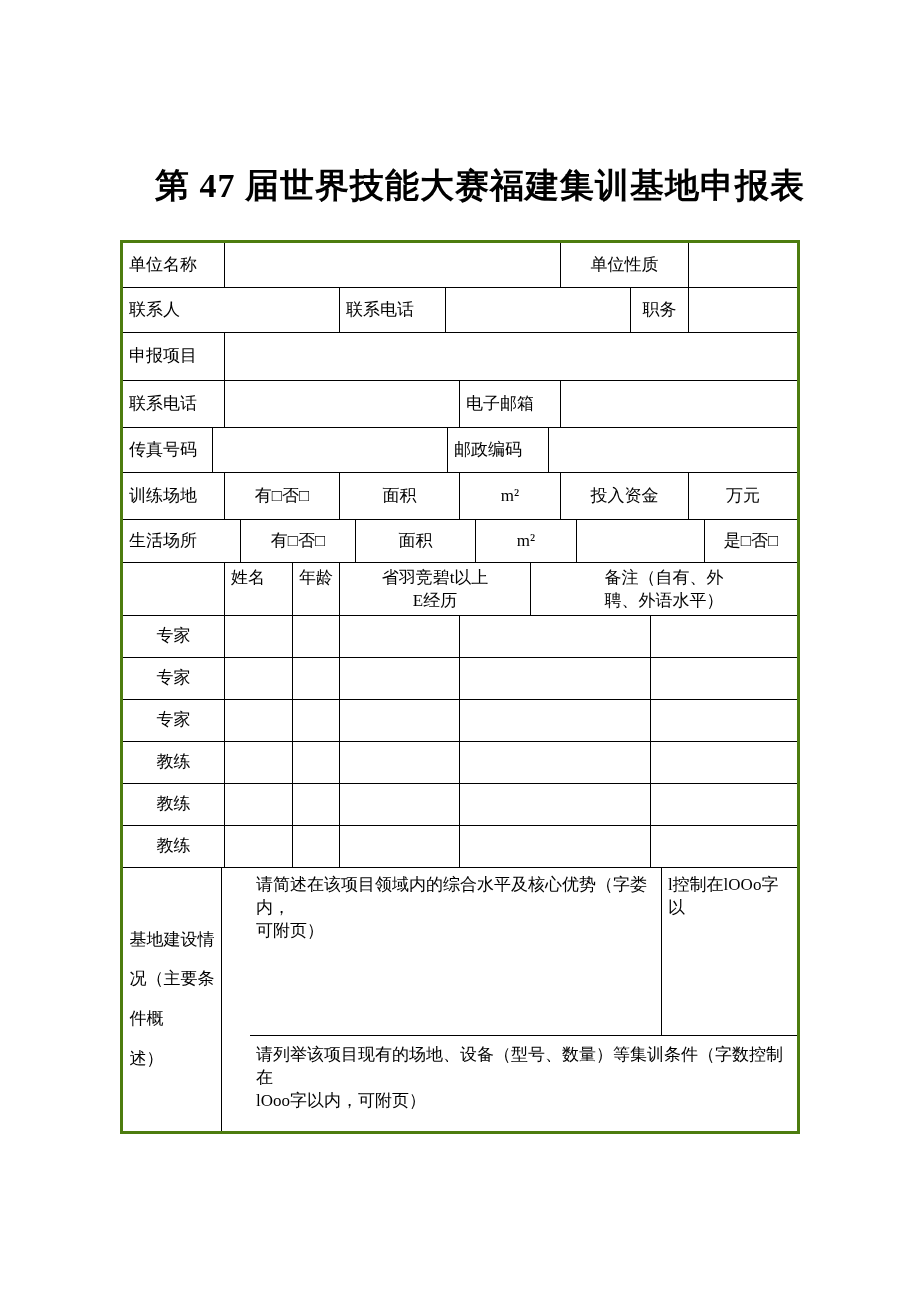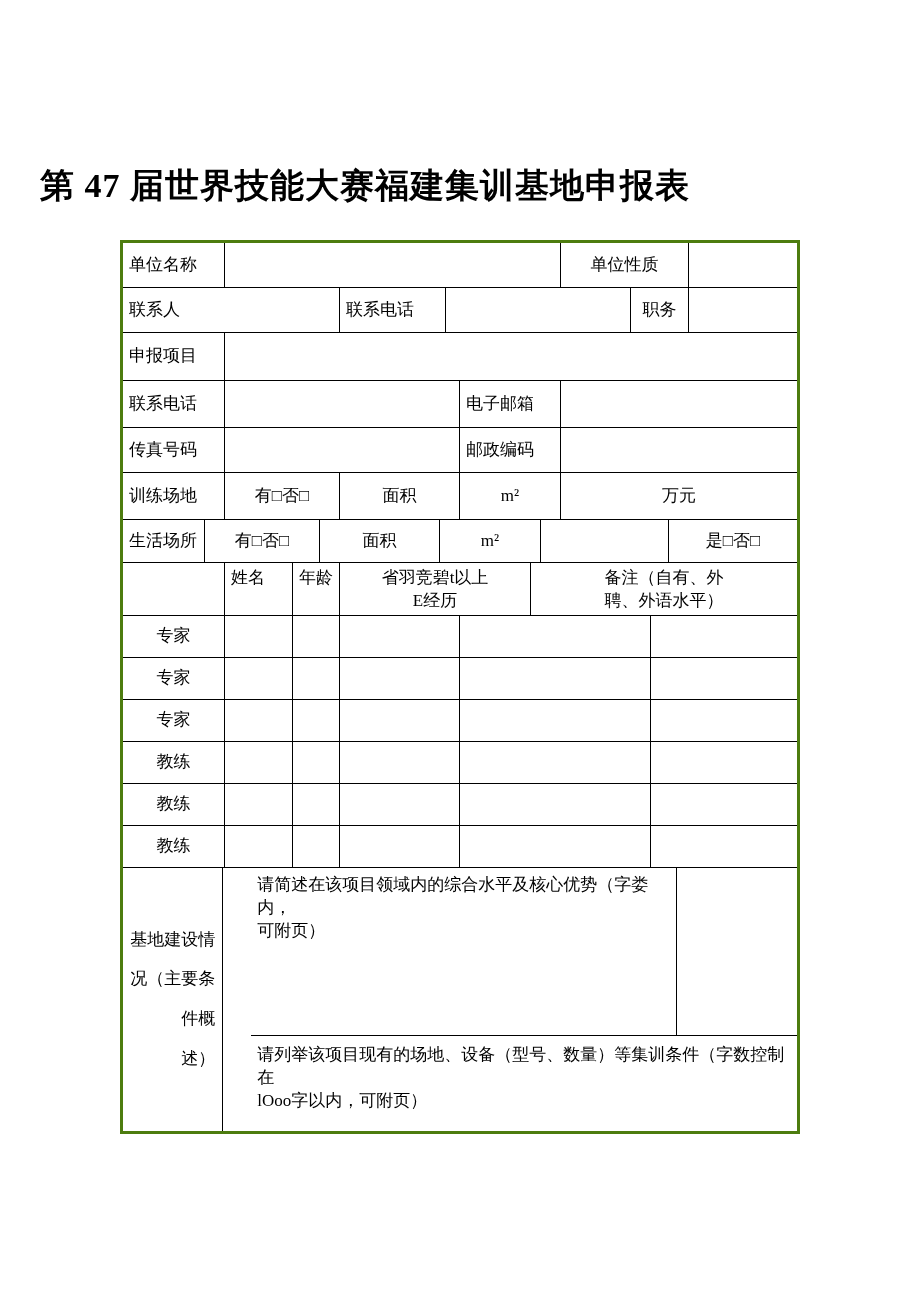--- a/index.html
+++ b/index.html
@@ -6,21 +6,21 @@
   html,body { margin:0; padding:0; }
   body {
     width:920px; height:1301px;
     background:#ffffff;
     font-family:"Liberation Serif","DejaVu Serif",serif;
     color:#000;
   }
   .page { position:relative; width:920px; height:1301px; background:#fff; overflow:hidden; }
   .title {
     position:absolute; top:163px; left:0; width:100%;
-    text-align:left; font-size:34px; font-weight:bold; letter-spacing:1px;
+    text-align:center; font-size:34px; font-weight:bold; letter-spacing:1px;
     white-space:nowrap;
     padding-left:40px;
   }
   .doc-table {
     position:absolute; left:120px; top:240px; width:680px;
     border:3px solid #4d7c0f; display:flex; flex-direction:column;
     font-size:17px; line-height:1.35;
   }
   .row { display:flex; align-items:stretch; border-bottom:1.5px solid #000; }
   .row.last { border-bottom:none; }
@@ -30,21 +30,21 @@
     padding:2px 6px; overflow:hidden;
   }
   .cell.grow { flex:1 1 auto; border-right:none; }
   .c-center { justify-content:center; text-align:center; }
   .c-top { align-items:flex-start; }
   .pre { white-space:pre-line; }
   .hdr { padding-top:4px; }
   .stack { flex:1 1 auto; display:flex; flex-direction:column;margin-left:28px; }
   .substack-top { display:flex; align-items:stretch; border-bottom:1.5px solid #000; }
   .base-label {
-    justify-content:center; text-align:right;
+    justify-content:center; text-align:left;
     line-height:2.35; white-space:pre-line;
   }
 </style>
 </head>
 <body>
 
 <div class="page">
 
   <div class="title">第 47 届世界技能大赛福建集训基地申报表</div>
 
@@ -71,36 +71,37 @@
     </div>
 
     <div class="row" style="min-height:47px">
       <div class="cell" style="width:102px">联系电话</div>
       <div class="cell" style="width:235px"></div>
       <div class="cell" style="width:101px">电子邮箱</div>
       <div class="cell grow"></div>
     </div>
 
     <div class="row" style="min-height:45px">
-      <div class="cell" style="width:102px">传真号码</div>
+      <div class="cell" style="width:90px">传真号码</div>
       <div class="cell" style="width:235px"></div>
       <div class="cell" style="width:101px">邮政编码</div>
       <div class="cell grow"></div>
     </div>
 
     <div class="row" style="min-height:47px">
       <div class="cell" style="width:102px">训练场地</div>
       <div class="cell c-center" style="width:115px">有□否□</div>
       <div class="cell c-center" style="width:120px">面积</div>
       <div class="cell c-center" style="width:101px">m²</div>
+      <div class="cell c-center" style="width:128px">投入资金</div>
       <div class="cell grow c-center">万元</div>
     </div>
 
     <div class="row" style="min-height:43px">
-      <div class="cell" style="width:82px">生活场所</div>
+      <div class="cell" style="width:118px">生活场所</div>
       <div class="cell c-center" style="width:115px">有□否□</div>
       <div class="cell c-center" style="width:120px">面积</div>
       <div class="cell c-center" style="width:101px">m²</div>
       <div class="cell" style="width:128px"></div>
       <div class="cell grow c-center">是□否□</div>
     </div>
 
     <div class="row" style="min-height:50px">
       <div class="cell" style="width:102px"></div>
       <div class="cell c-top hdr" style="width:68px">姓名</div>
@@ -162,20 +163,21 @@
 
     <div class="row last">
       <div class="cell base-label" style="width:102px">基地建设情
 况（主要条
 件概
 述）</div>
       <div class="stack">
         <div class="substack-top" style="min-height:168px">
           <div class="cell c-top pre" style="width:426px; padding-top:6px">请简述在该项目领域内的综合水平及核心优势（字娄内，
 可附页）</div>
+          <div class="cell grow c-top" style="padding-top:6px">l控制在lOOo字以</div>
         </div>
         <div class="cell grow c-top pre" style="min-height:95px; padding-top:8px">请列举该项目现有的场地、设备（型号、数量）等集训条件（字数控制在
 lOoo字以内，可附页）</div>
       </div>
     </div>
 
   </div>
 </div>
 
 </body></html>

